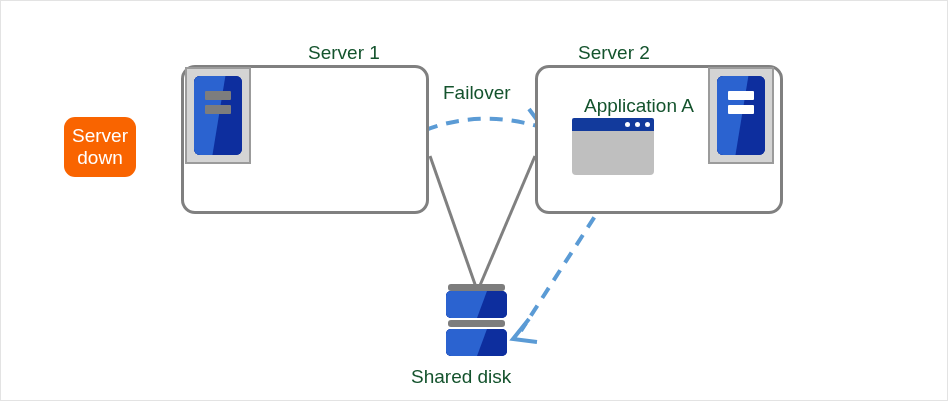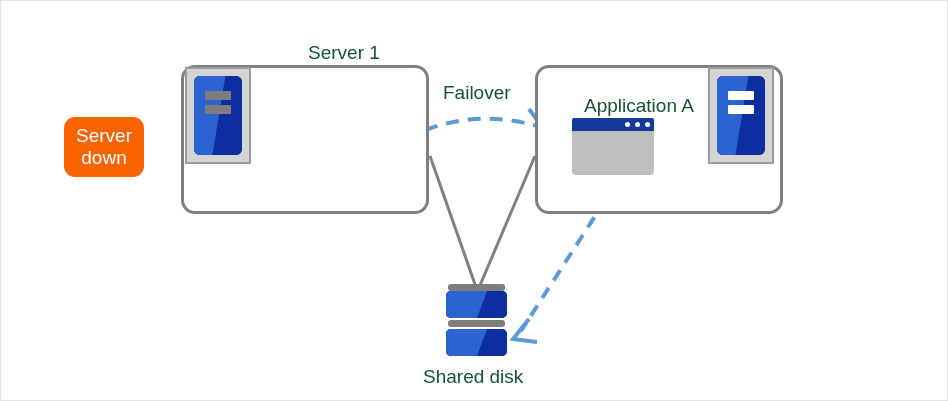--- a/index.html
+++ b/index.html
@@ -30,21 +30,21 @@
     font-family: "Liberation Sans", sans-serif;
     font-size: 19px;
     line-height: 22px;
     white-space: nowrap;
   }
   
   #server-down-badge {
     position: absolute;
     left: 63px;
     top: 116px;
-    width: 80px;
+    width: 72px;
     height: 60px;
     background: #f96400;
     border-radius: 11px;
     color: #ffffff;
     display: flex;
     flex-direction: column;
     align-items: center;
     justify-content: center;
     font-size: 19px;
     line-height: 22px;
@@ -158,21 +158,21 @@
     height: 27px;
     border-radius: 5px;
     background: #0d2e9e;
     overflow: hidden;
   }
   .disk-shade {
     position: absolute;
     left: 0; top: 0;
     width: 100%; height: 100%;
   }
-  #shared-disk-label { left: 422px; top: 365px; }
+  #shared-disk-label { left: 410px; top: 365px; }
   #failover-label { left: 442px; top: 81px; }
 </style>
 </head>
 <body>
 
 <div id="canvas">
 
   <svg id="svg-layer" viewBox="0 0 948 401" xmlns="http://www.w3.org/2000/svg">
 
     <defs>
@@ -200,20 +200,21 @@
       <line x1="194" y1="75" x2="241" y2="155" stroke="#f96400" stroke-width="7" stroke-linecap="round"></line>
     </g>
   </svg>
 
   <div id="server-down-badge">
     <span>Server</span>
     <span>down</span>
   </div>
 
   <div class="lbl" id="server1-title">Server 1</div>
+  <div class="lbl" id="server2-title">Server 2</div>
   <div class="lbl" id="failover-label">Failover</div>
 
   <div class="server-box" id="server1-box"></div>
   <div class="srv-icon" id="server1-icon">
     <div class="srv-icon-inner">
       <svg class="srv-icon-shade" viewBox="0 0 52 83" preserveAspectRatio="none">
         <rect x="0" y="0" width="52" height="83" fill="#0d2e9e"></rect>
         <polygon points="0,0 34,0 20,83 0,83" fill="#2b63d0"></polygon>
       </svg>
       <div class="srv-bar b1 bar-gray"></div>

